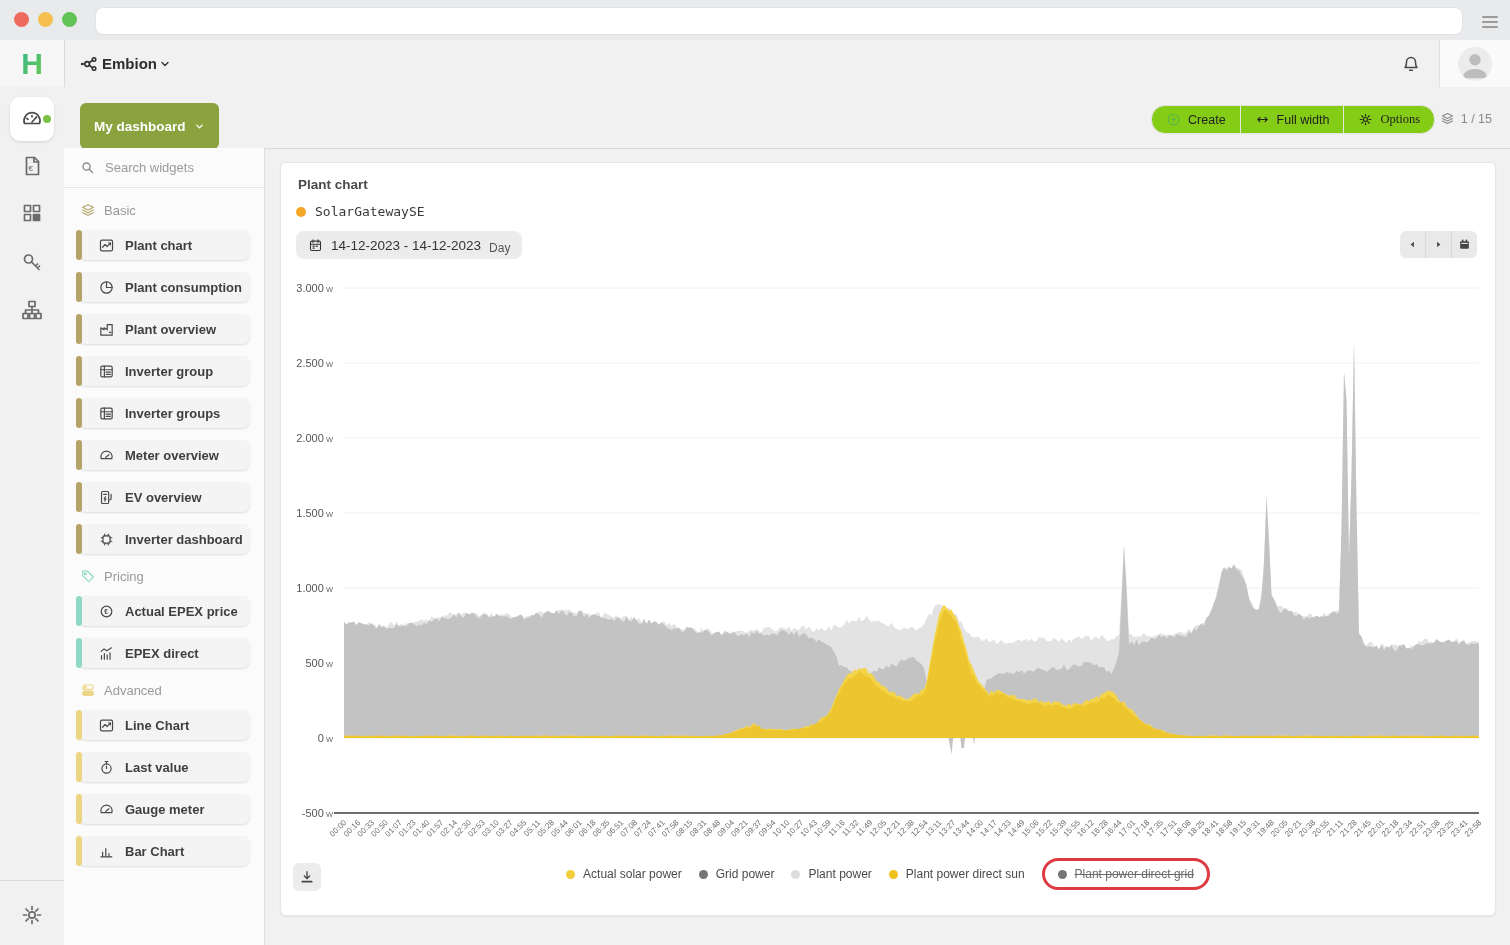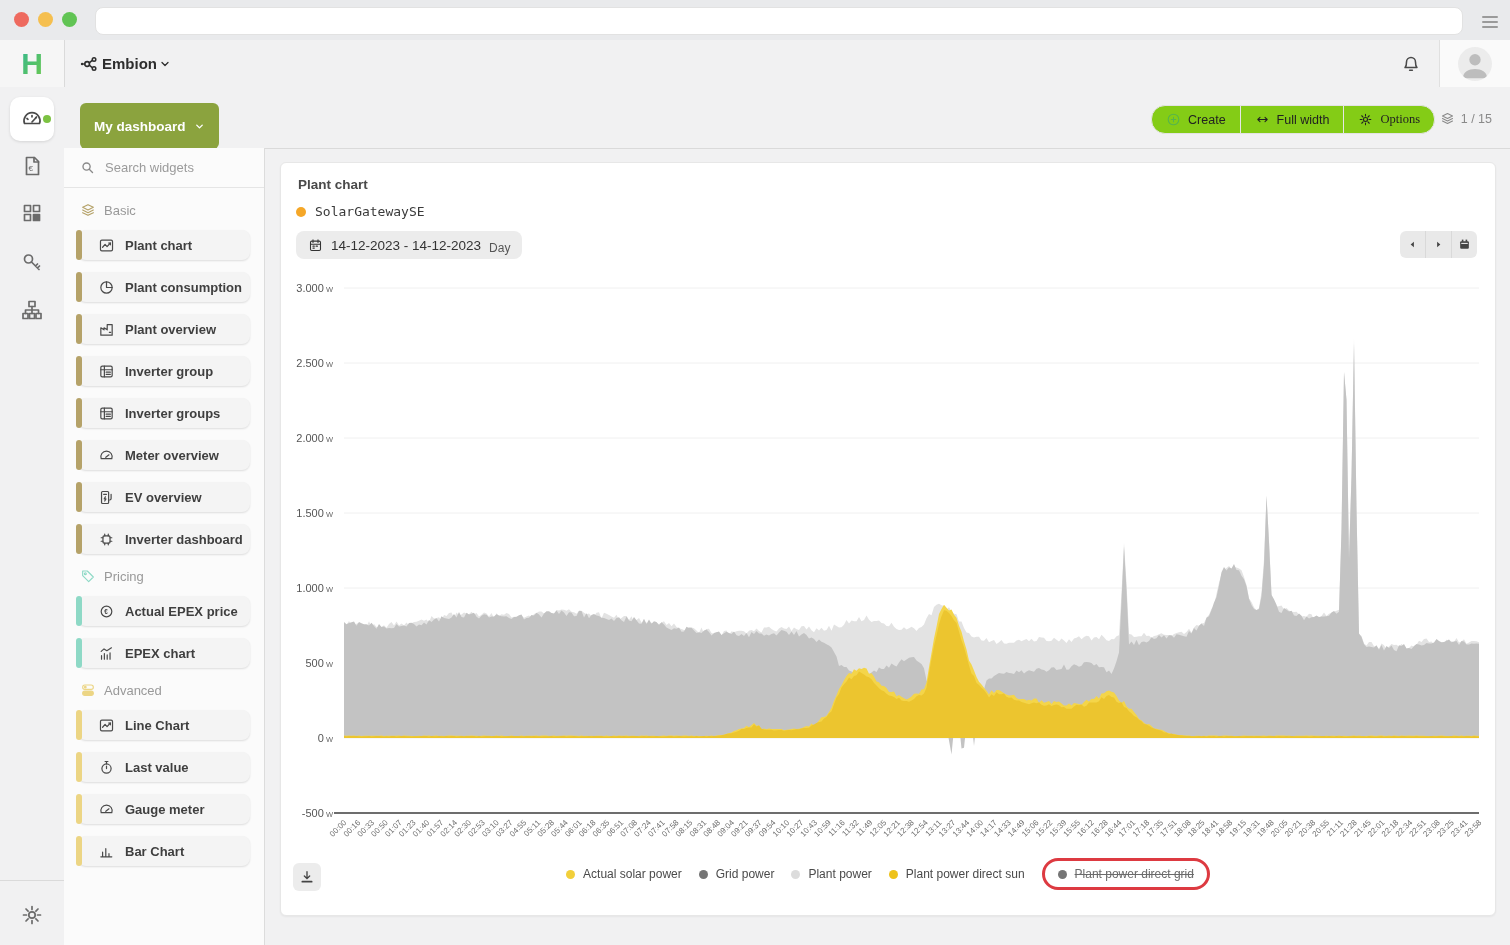--- a/index.html
+++ b/index.html
@@ -362,21 +362,21 @@
         <span>Actual EPEX price</span>
       </div>
       <div class="witem">
         <span class="accent" style="background: rgb(142, 217, 198);"></span>
         <span class="ic">
           <svg width="17" height="17" viewBox="0 0 24 24">
             <path d="M5 20v-5M9 20v-8M13 20v-6M17 20v-9"></path>
             <path d="M4.5 9l4-3.5 4 2.5 6.5-4"></path>
           </svg>
         </span>
-        <span>EPEX chart</span>
+        <span>EPEX direct</span>
       </div>
       <div class="sechead">
         <span class="ic" style="color: rgb(236, 213, 132);">
           <svg width="16" height="16" viewBox="0 0 24 24">
             <rect x="4" y="4.5" width="16" height="6.5" rx="3.2"></rect>
             <circle cx="8" cy="7.8" r="1.2" fill="currentColor"></circle>
             <rect x="4" y="13.5" width="16" height="6.5" rx="3.2" fill="currentColor"></rect>
           </svg>
         </span>
         <span>Advanced</span>

